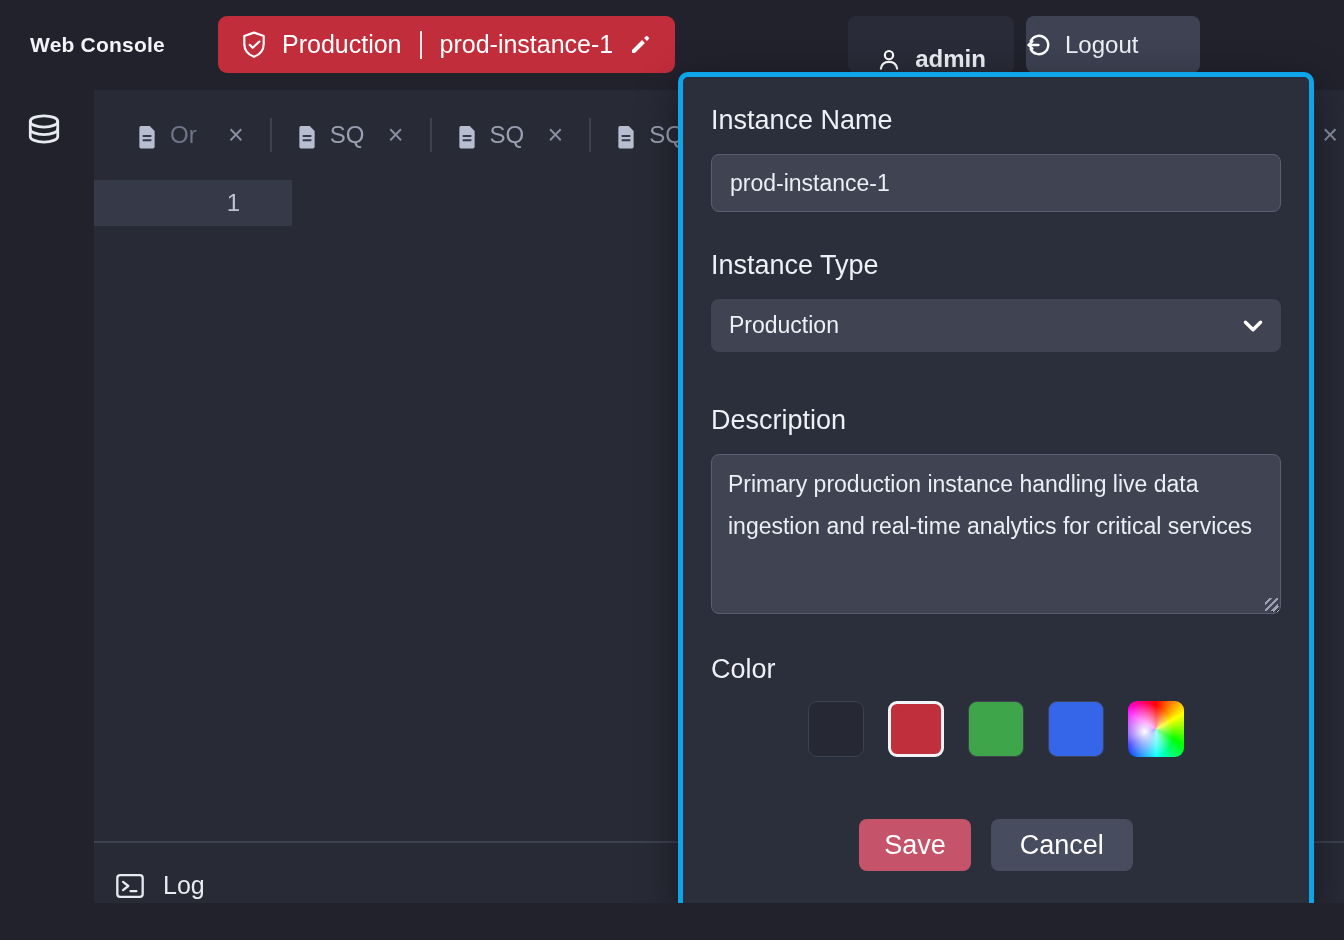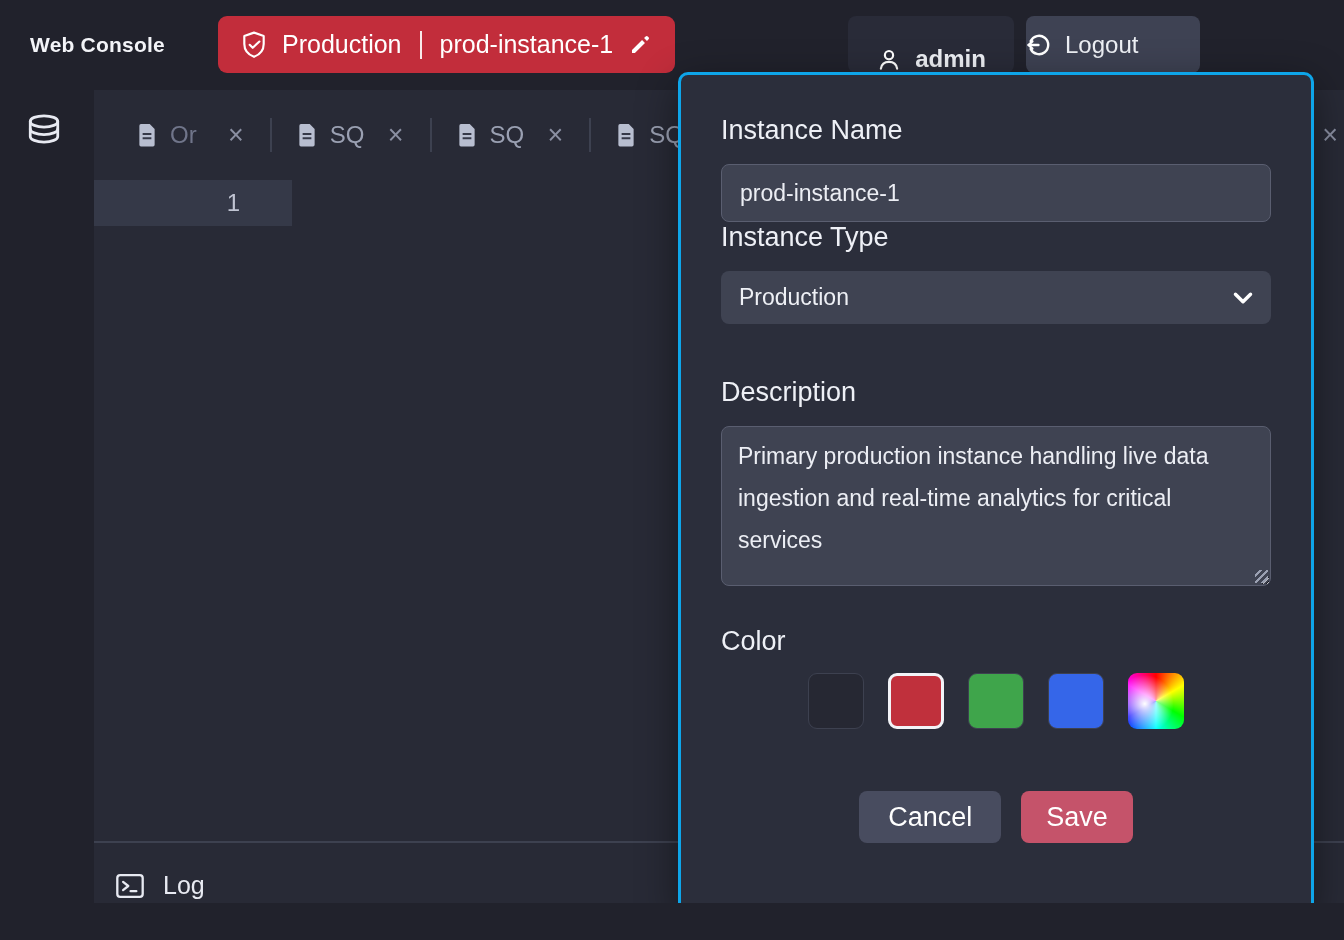--- a/index.html
+++ b/index.html
@@ -20,40 +20,40 @@
     justify-content:flex-start;gap:13px;background:#3e4253;border:none;border-radius:8px;color:#eef0f5;
     font-size:24px;font-family:inherit;cursor:pointer}
 
   
   .sidebar{position:absolute;left:0;top:90px;width:94px;height:850px;background:#21222c}
   .db-btn{position:absolute;left:24px;top:22px;background:none;border:none;cursor:pointer}
 
   
   .editor{position:absolute;left:94px;top:90px;width:1250px;height:850px;background:#282a36}
   .tabbar{position:absolute;left:0;top:0;width:100%;height:90px;display:flex;align-items:center;padding-left:30px}
-  .tab{display:flex;align-items:center;gap:12px;padding:0 12px;cursor:pointer}
+  .tab{display:flex;align-items:flex-end;gap:12px;padding:0 12px;cursor:pointer}
   .tab-label{width:44px;overflow:hidden;white-space:nowrap;font-size:24px;color:#9aa0b2}
   .tab.dim .tab-label{color:#70758a}
   .tab-close{font-size:27px;color:#8a8fa2;line-height:1;padding:0 2px;cursor:pointer}
   .tab-divider{width:2px;height:34px;background:#3d4150;margin:0 12px}
   .overflow-close{position:absolute;right:6px;top:0;height:90px;display:flex;align-items:center;
     font-size:27px;color:#8a8fa2;cursor:pointer}
   .editor-body{position:absolute;left:0;top:90px;width:100%;height:661px;cursor:text}
   .gutter-line{width:198px;height:46px;background:#353948;display:flex;align-items:center;
     justify-content:flex-end;padding-right:52px;font-size:24px;color:#c0c4d2}
   .logbar{position:absolute;left:0;top:751px;width:100%;height:89px;border-top:2px solid #3d4150;
     border-bottom:2px solid #3d4150;display:flex;align-items:center;gap:18px;padding-left:21px;
     font-size:25px;color:#e8eaf2;cursor:pointer}
 
   
   .dialog{position:absolute;left:678px;top:72px;width:636px;height:840px;background:#2b2e3b;
-    border:3px solid #0ea5e9;border-radius:10px;box-shadow:0 12px 40px rgba(0,0,0,.45);
-    padding:40px;z-index:5}
+    border:5px solid #0ea5e9;border-radius:10px;box-shadow:0 12px 40px rgba(0,0,0,.45);
+    padding:28px;z-index:5}
   .dlg-label{font-size:27px;color:#eef0f6;font-weight:400}
-  .mt-38{}.mt-40{margin-top:53px}.mt-30{margin-top:40px}
+  .mt-38{margin-top:38px}.mt-40{margin-top:53px}.mt-30{margin-top:40px}
   .dlg-input{margin-top:18px;display:block;width:100%;height:58px;background:#3f4352;
     border:1px solid #5a5e70;border-radius:8px;color:#eceef4;font-size:23px;padding:0 18px;font-family:inherit}
   .dlg-select{margin-top:18px;width:100%;height:53px;background:#3f4352;border-radius:8px;
     display:flex;align-items:center;justify-content:space-between;padding:0 18px;font-size:23px;cursor:pointer}
   .ta-wrap{position:relative;margin-top:18px}
   .dlg-textarea{display:block;width:100%;height:160px;background:#3f4352;border:1px solid #5a5e70;
     border-radius:8px;color:#eceef4;font-size:23px;line-height:42px;padding:8px 16px;
     font-family:inherit;resize:vertical;overflow:hidden}
   .resize-grip{position:absolute;right:3px;bottom:3px;width:13px;height:13px;cursor:ns-resize;
     background:repeating-linear-gradient(135deg,transparent 0 3px,#9aa0b2 3px 5px)}
@@ -223,18 +223,18 @@
     <div class="dlg-label mt-30">Color</div>
     <div class="swatch-row">
       <button class="swatch" style="background: rgb(38, 40, 51);"></button>
       <button class="swatch selected" style="background: rgb(192, 48, 60);"></button>
       <button class="swatch" style="background: rgb(63, 165, 75);"></button>
       <button class="swatch" style="background: rgb(53, 102, 233);"></button>
       <button class="swatch rainbow"></button>
     </div>
 
     <div class="btn-row">
+      <button class="btn save">Save</button>
       <button class="btn cancel">Cancel</button>
-      <button class="btn save">Save</button>
     </div>
   </section>
 
 </div>
 
 </body></html>

